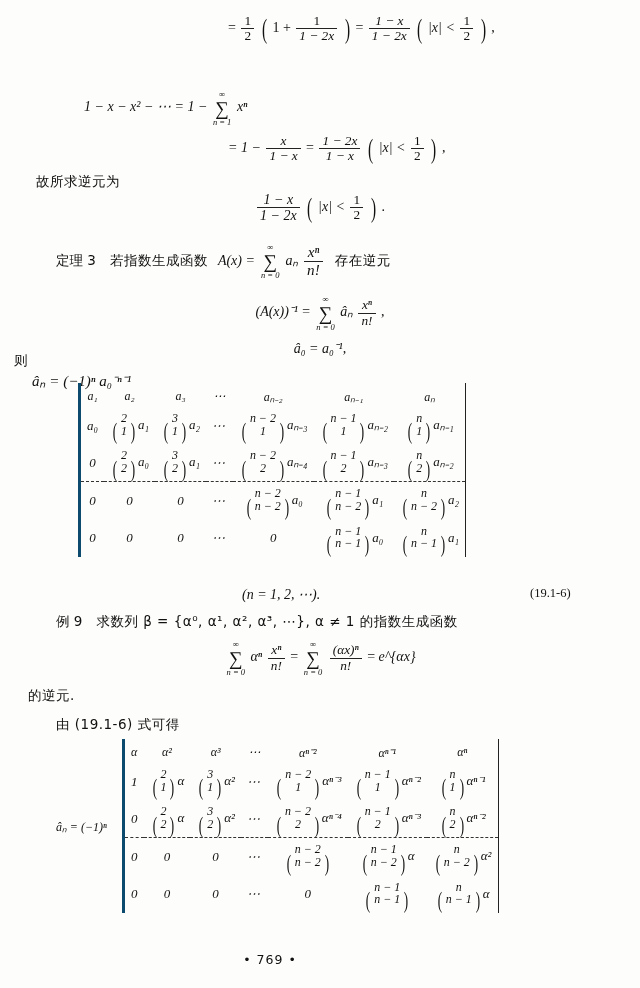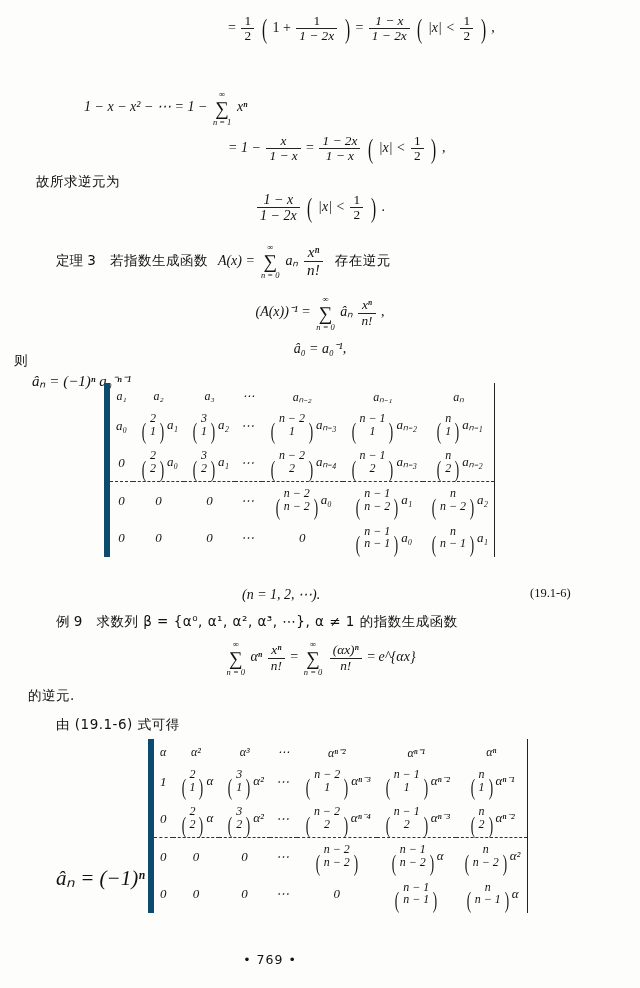--- a/index.html
+++ b/index.html
@@ -78,23 +78,22 @@
     margin: 0 2px;
     font-style: normal;
   }
   .bigsum .lim { display: block; font-size: 8.5px; font-style: italic; }
   .bigsum .sig { display: block; font-size: 19px; }
   .rm { font-style: normal; }
 
   
   .det {
     position: absolute;
-    border-left: 6px solid #0c4a6e;
+    border-left: 3px solid #0c4a6e;
     border-right: 1px solid #222;
-    margin-left: 26px;
   }
   .det table {
     border-collapse: collapse;
   }
   .det td {
     font-family: "Liberation Serif", serif;
     font-style: italic;
     font-size: 13px;
     padding: 5px 6px;
     text-align: center;
@@ -384,21 +383,21 @@
       <span class="den">n!</span>
     </span>
     <span class="rm">=</span>
     <span>e^{αx}</span>
   </div>
 
   <div class="row cn" style="left:28px; top:687px;">的逆元.</div>
 
   <div class="row cn" style="left:56px; top:716px;">由 (19.1-6) 式可得</div>
 
-  <div class="lhs-label" style="left:56px; top:818px; font-size:21px;margin-top:45px;">âₙ = (−1)ⁿ</div>
+  <div class="lhs-label" style="left:56px; top:818px; font-size:12px;">âₙ = (−1)ⁿ</div>
 
   <div class="det" style="left:122px; top:739px;">
     <table>
       <tbody>
           <tr>
         <td class="hdr">α</td>
         <td class="hdr">α²</td>
         <td class="hdr">α³</td>
         <td class="hdr">⋯</td>
         <td class="hdr">αⁿ⁻²</td>

